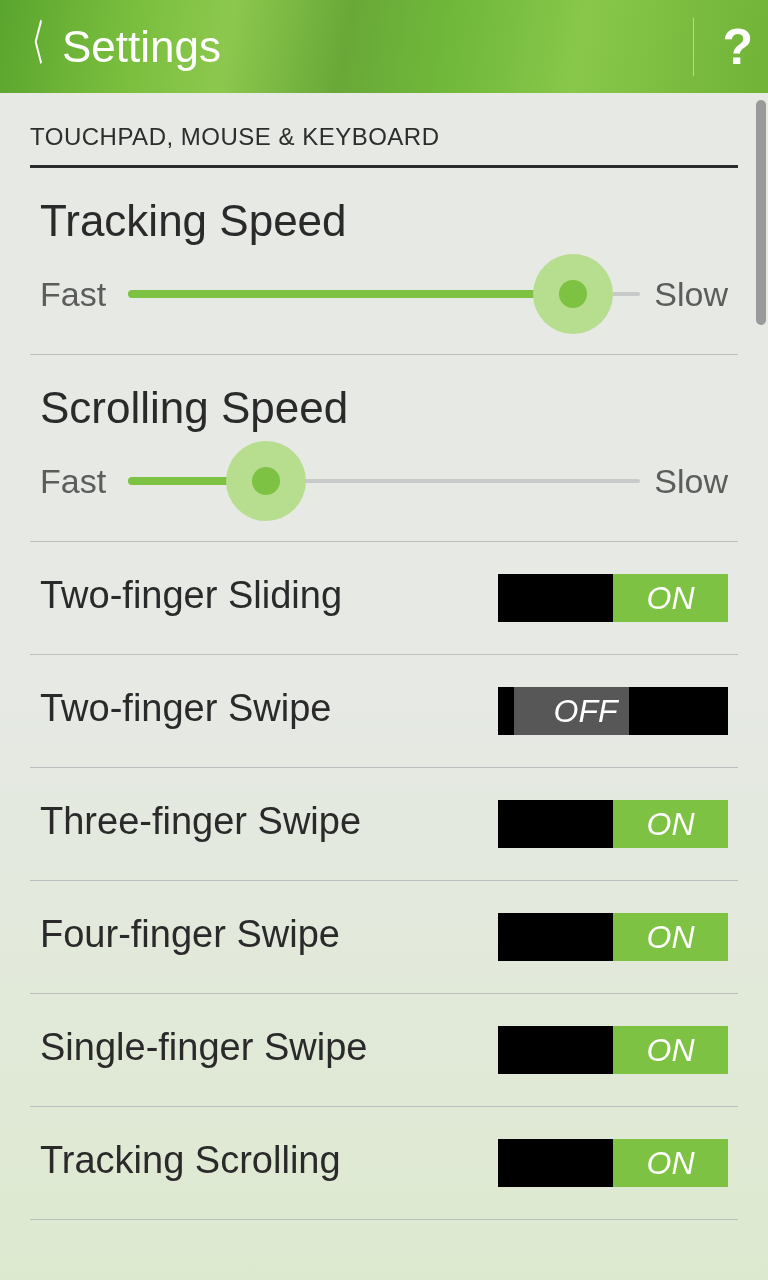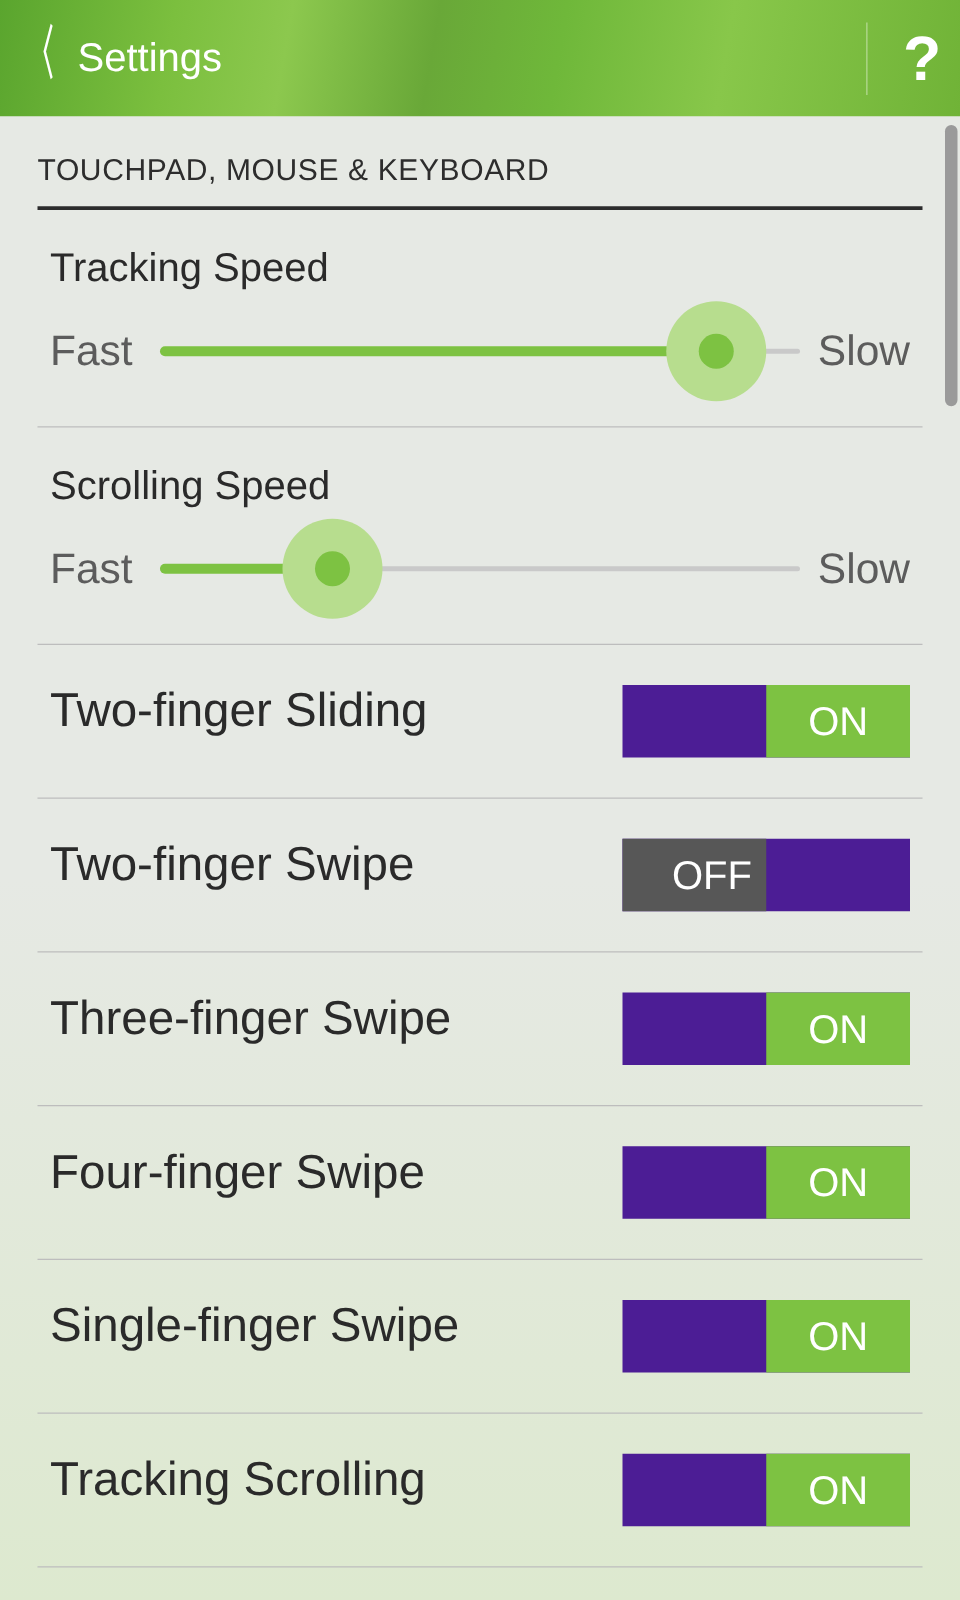--- a/index.html
+++ b/index.html
@@ -20,21 +20,21 @@
       font-weight: 700;
       letter-spacing: -10px;
       margin-right: 10px;
       transform: scaleX(0.55);
       display: inline-block;
       line-height: 1;
       position: relative;
       top: -4px;
     }
     .header-title {
-      font-size: 32px;
+      font-size: 44px;
       font-weight: 400;
       flex: 1;
       padding-left: 4px;
     }
     .help-wrap {
       display: flex;
       align-items: center;
       height: 100%;
     }
     .vdiv {
@@ -56,21 +56,21 @@
       letter-spacing: 0.5px;
       color: #2d2d2d;
       padding-bottom: 14px;
       border-bottom: 3px solid #2c2c2c;
     }
     .slider-block {
       padding: 28px 10px 30px 10px;
       border-bottom: 1px solid #bdbdbd;
     }
     .slider-title {
-      font-size: 32px;
+      font-size: 44px;
       color: #2a2a2a;
       margin-bottom: 18px;
     }
     .slider-row {
       display: flex;
       align-items: center;
       gap: 8px;
     }
     .slider-lbl {
       font-size: 34px;
@@ -125,37 +125,38 @@
       justify-content: space-between;
       padding: 32px 10px;
       border-bottom: 1px solid #bdbdbd;
     }
     .toggle-label {
       font-size: 38px;
       color: #2a2a2a;
     }
     .toggle {
       width: 230px;
-      height: 58px;
-      background: #4c1d95;
+      height: 48px;
+      background: #000000;
       position: relative;
+      font-style: italic;
     }
     .toggle .knob {
       position: absolute;
       top: 0; bottom: 0;
       width: 115px;
       display: flex;
       align-items: center;
       justify-content: center;
       color: #fff;
       font-size: 32px;
       font-weight: 400;
     }
     .toggle.on .knob { right: 0; background: #7dc242; }
-    .toggle.off .knob { left: 0; background: #575757; padding-left: 28px; }
+    .toggle.off .knob { left: 16px; background: #575757; padding-left: 28px; }
     .scrollbar {
       position: absolute;
       right: 2px;
       top: 100px;
       width: 10px;
       height: 225px;
       background: #9a9a9a;
       border-radius: 5px;
     }
   </style>

